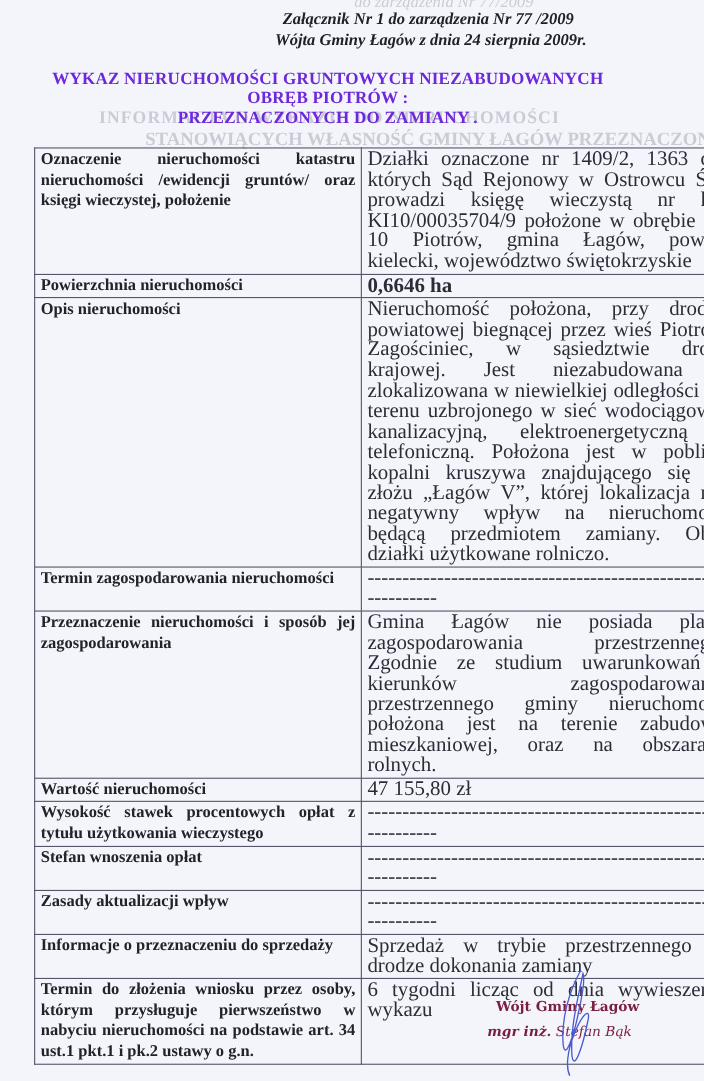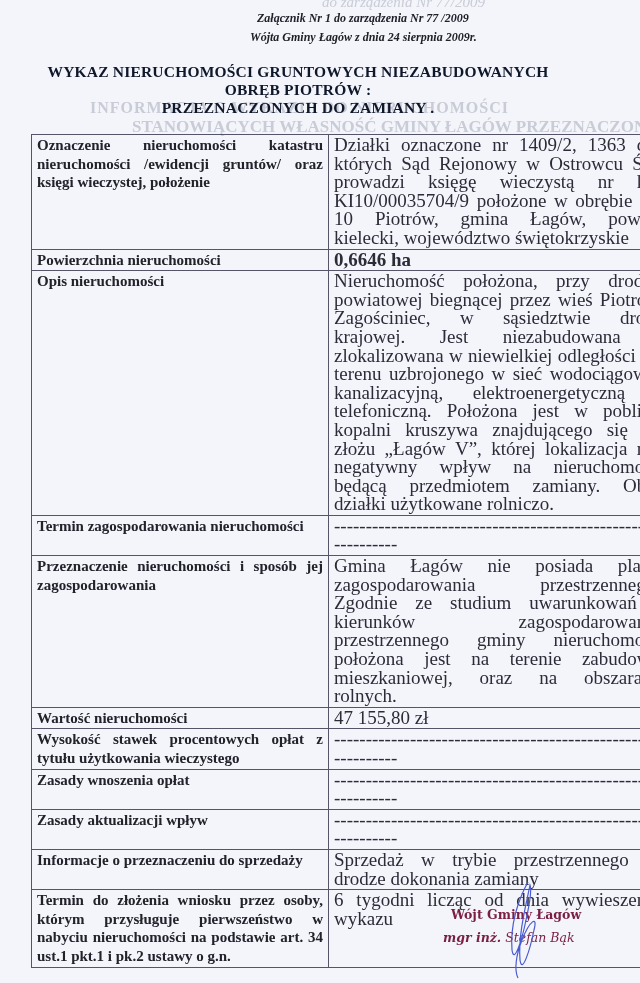--- a/index.html
+++ b/index.html
@@ -21,36 +21,36 @@
     font-family: "Liberation Serif", serif;
     white-space: nowrap;
     pointer-events: none;
   }
   .attachment {
     position: absolute;
     left: 250px;
     top: 9px;
     font-style: italic;
     font-weight: bold;
-    font-size: 12px;
+    font-size: 15px;
     line-height: 19px;
     color: #202028;
   }
   .attachment .l1 { display: block; padding-left: 7px; }
   .attachment .l2 { display: block; }
   .title {
     position: absolute;
     left: 0;
     width: 596px;
     top: 63px;
     text-align: center;
     font-weight: bold;
     font-size: 15.5px;
     line-height: 18px;
-    color: #0f172a;
+    color: #6d28d9;
     letter-spacing: 0.2px;
   }
   .title span { display: block; }
   table.wykaz {
     position: absolute;
     left: 31px;
     top: 134px;
     width: 635px;
     border-collapse: collapse;
     font-size: 15px;
@@ -135,21 +135,21 @@
     </tr>
     <tr>
       <td class="label">Wartość nieruchomości</td>
       <td class="value">47 155,80 zł</td>
     </tr>
     <tr>
       <td class="label">Wysokość stawek procentowych opłat z tytułu użytkowania wieczystego</td>
       <td class="value">-------------------------------------------------------------</td>
     </tr>
     <tr>
-      <td class="label">Zasady wnoszenia opłat</td>
+      <td class="label">Stefan wnoszenia opłat</td>
       <td class="value">-------------------------------------------------------------</td>
     </tr>
     <tr>
       <td class="label">Zasady aktualizacji wpływ</td>
       <td class="value">-------------------------------------------------------------</td>
     </tr>
     <tr>
       <td class="label">Informacje o przeznaczeniu do sprzedaży</td>
       <td class="value">Sprzedaż w trybie przestrzennego w drodze dokonania zamiany</td>
     </tr>

